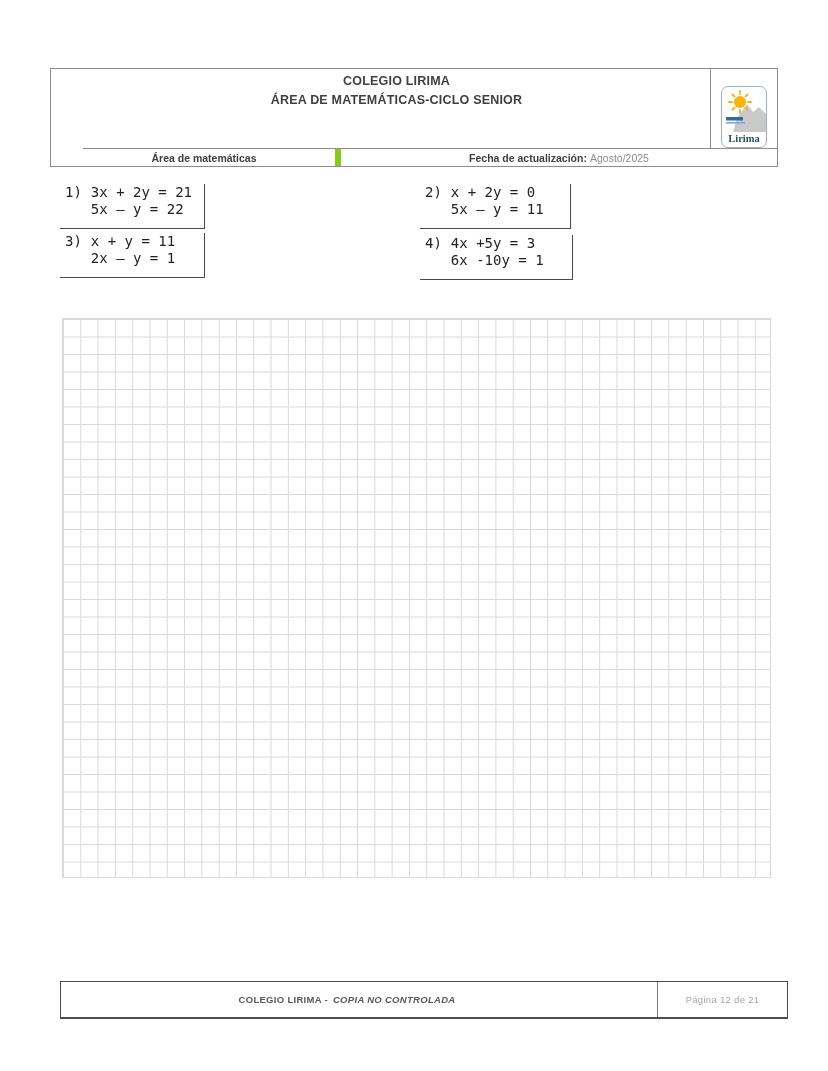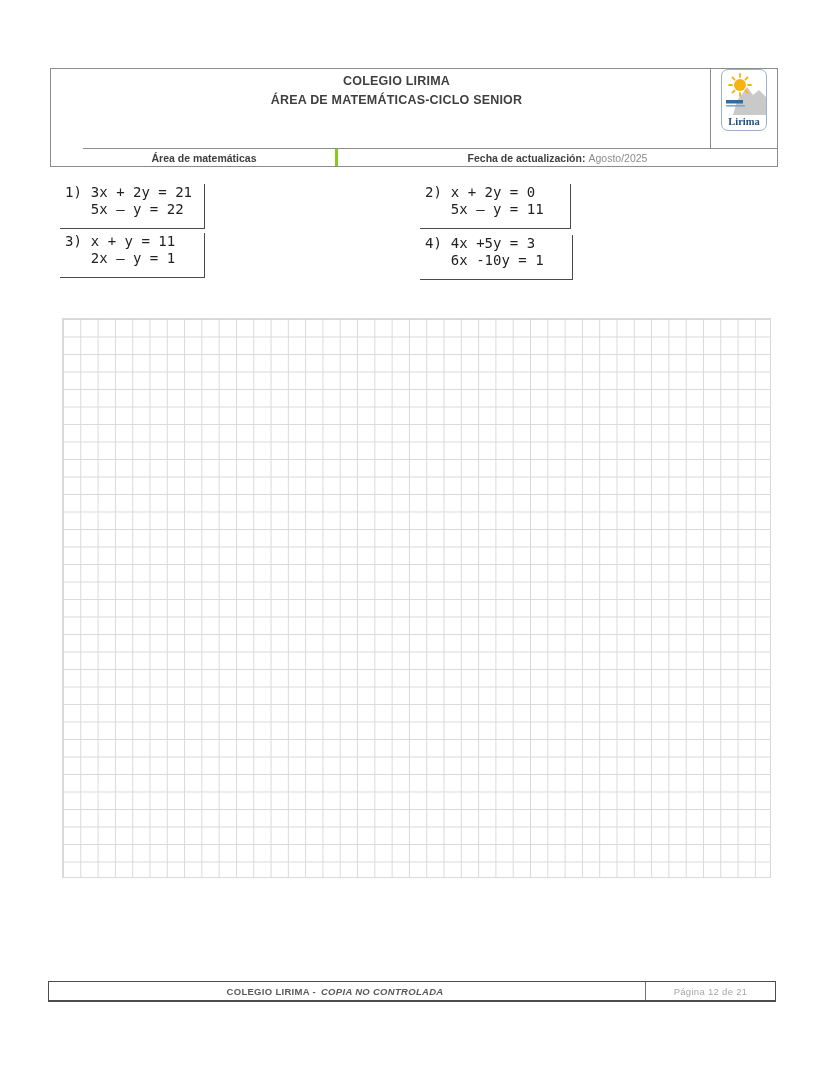--- a/index.html
+++ b/index.html
@@ -5,29 +5,29 @@
   * { margin:0; padding:0; box-sizing:border-box; }
   body { background:#ffffff; font-family:"Liberation Sans", sans-serif; }
   .page { position:relative; width:828px; height:1071px; background:#ffffff; overflow:hidden; }
 
   
   .doc-header { position:absolute; left:50px; top:68px; width:728px; height:99px;
     border:1px solid #8c8c8c; display:flex; flex-direction:column;padding-left:32px; }
   .header-top { flex:1; display:flex; }
   .title-cell { flex:1; text-align:center; padding-top:3px; }
   .title-line { font-weight:bold; font-size:12.5px; line-height:19.2px; color:#3f3f3f; letter-spacing:.2px; }
-  .logo-cell { width:67px; border-left:1px solid #8c8c8c; display:flex; align-items:flex-start; justify-content:center; }
+  .logo-cell { width:67px; border-left:1px solid #8c8c8c; display:flex; align-items:flex-end; justify-content:center; }
   .logo-badge { width:46px; height:62px; border:1.5px solid #9ab0cc; border-radius:7px; background:#fff;
     display:flex; flex-direction:column; align-items:center; justify-content:flex-end; overflow:hidden; }
   .logo-text { font-family:"Liberation Serif", serif; font-weight:bold; color:#1f4e79; font-size:10.5px; line-height:13px; padding-bottom:2px; }
   .header-meta { height:18px; border-top:1px solid #8c8c8c; display:flex; font-size:10.5px;gap:10px; }
   .meta-cell { display:flex; align-items:center; justify-content:center; color:#3f3f3f; font-weight:bold; white-space:nowrap; }
   .meta-cell.c1 { width:242px; }
   .meta-cell.c2 { width:244px; border-left:1px solid #8c8c8c; }
-  .meta-cell.c3 { flex:1; border-left:3px solid #84cc16; }
+  .meta-cell.c3 { flex:1; border-left:6px solid #84cc16; }
   .meta-value { color:#8c8c8c; font-weight:normal; margin-left:3px; }
 
   
   .eq-box { position:absolute; display:flex; gap:9px;
     border-right:1.5px solid #4a4a4a; border-bottom:1.5px solid #4a4a4a;
     padding:0 8px 10px 5px; font-family:"DejaVu Sans Mono", monospace;
     font-size:14px; color:#222; }
   .eq-box .eq-line { line-height:17px; white-space:pre; }
   .eq-num { line-height:17px; }
   .eq1 { left:60px; top:184px; width:145px; }
@@ -37,21 +37,21 @@
 
   
   .graph-grid { position:absolute; left:62px; top:318px; width:709px; height:560px;
     border:1px solid #d9d9d9;
     background-image:
       linear-gradient(to right, #d9d9d9 1px, transparent 1px),
       linear-gradient(to bottom, #d9d9d9 1px, transparent 1px);
     background-size:17.3px 17.5px; }
 
   
-  .doc-footer { position:absolute; left:48px; top:981px; width:728px; height:21px;
+  .doc-footer { position:absolute; left:60px; top:981px; width:728px; height:38px;
     border:1px solid #4d4d4d; border-bottom-width:2px; display:flex; font-size:9.5px;gap:24px; }
   .footer-main { flex:1; display:flex; align-items:center; justify-content:center; gap:5px;
     color:#595959; font-weight:bold; letter-spacing:.3px; }
   .footer-italic { font-style:italic; }
   .footer-page { width:130px; border-left:1px solid #737373; display:flex; align-items:center;
     justify-content:center; color:#a6a6a6; font-weight:normal; letter-spacing:.3px; }
 </style>
 </head>
 <body>
 

